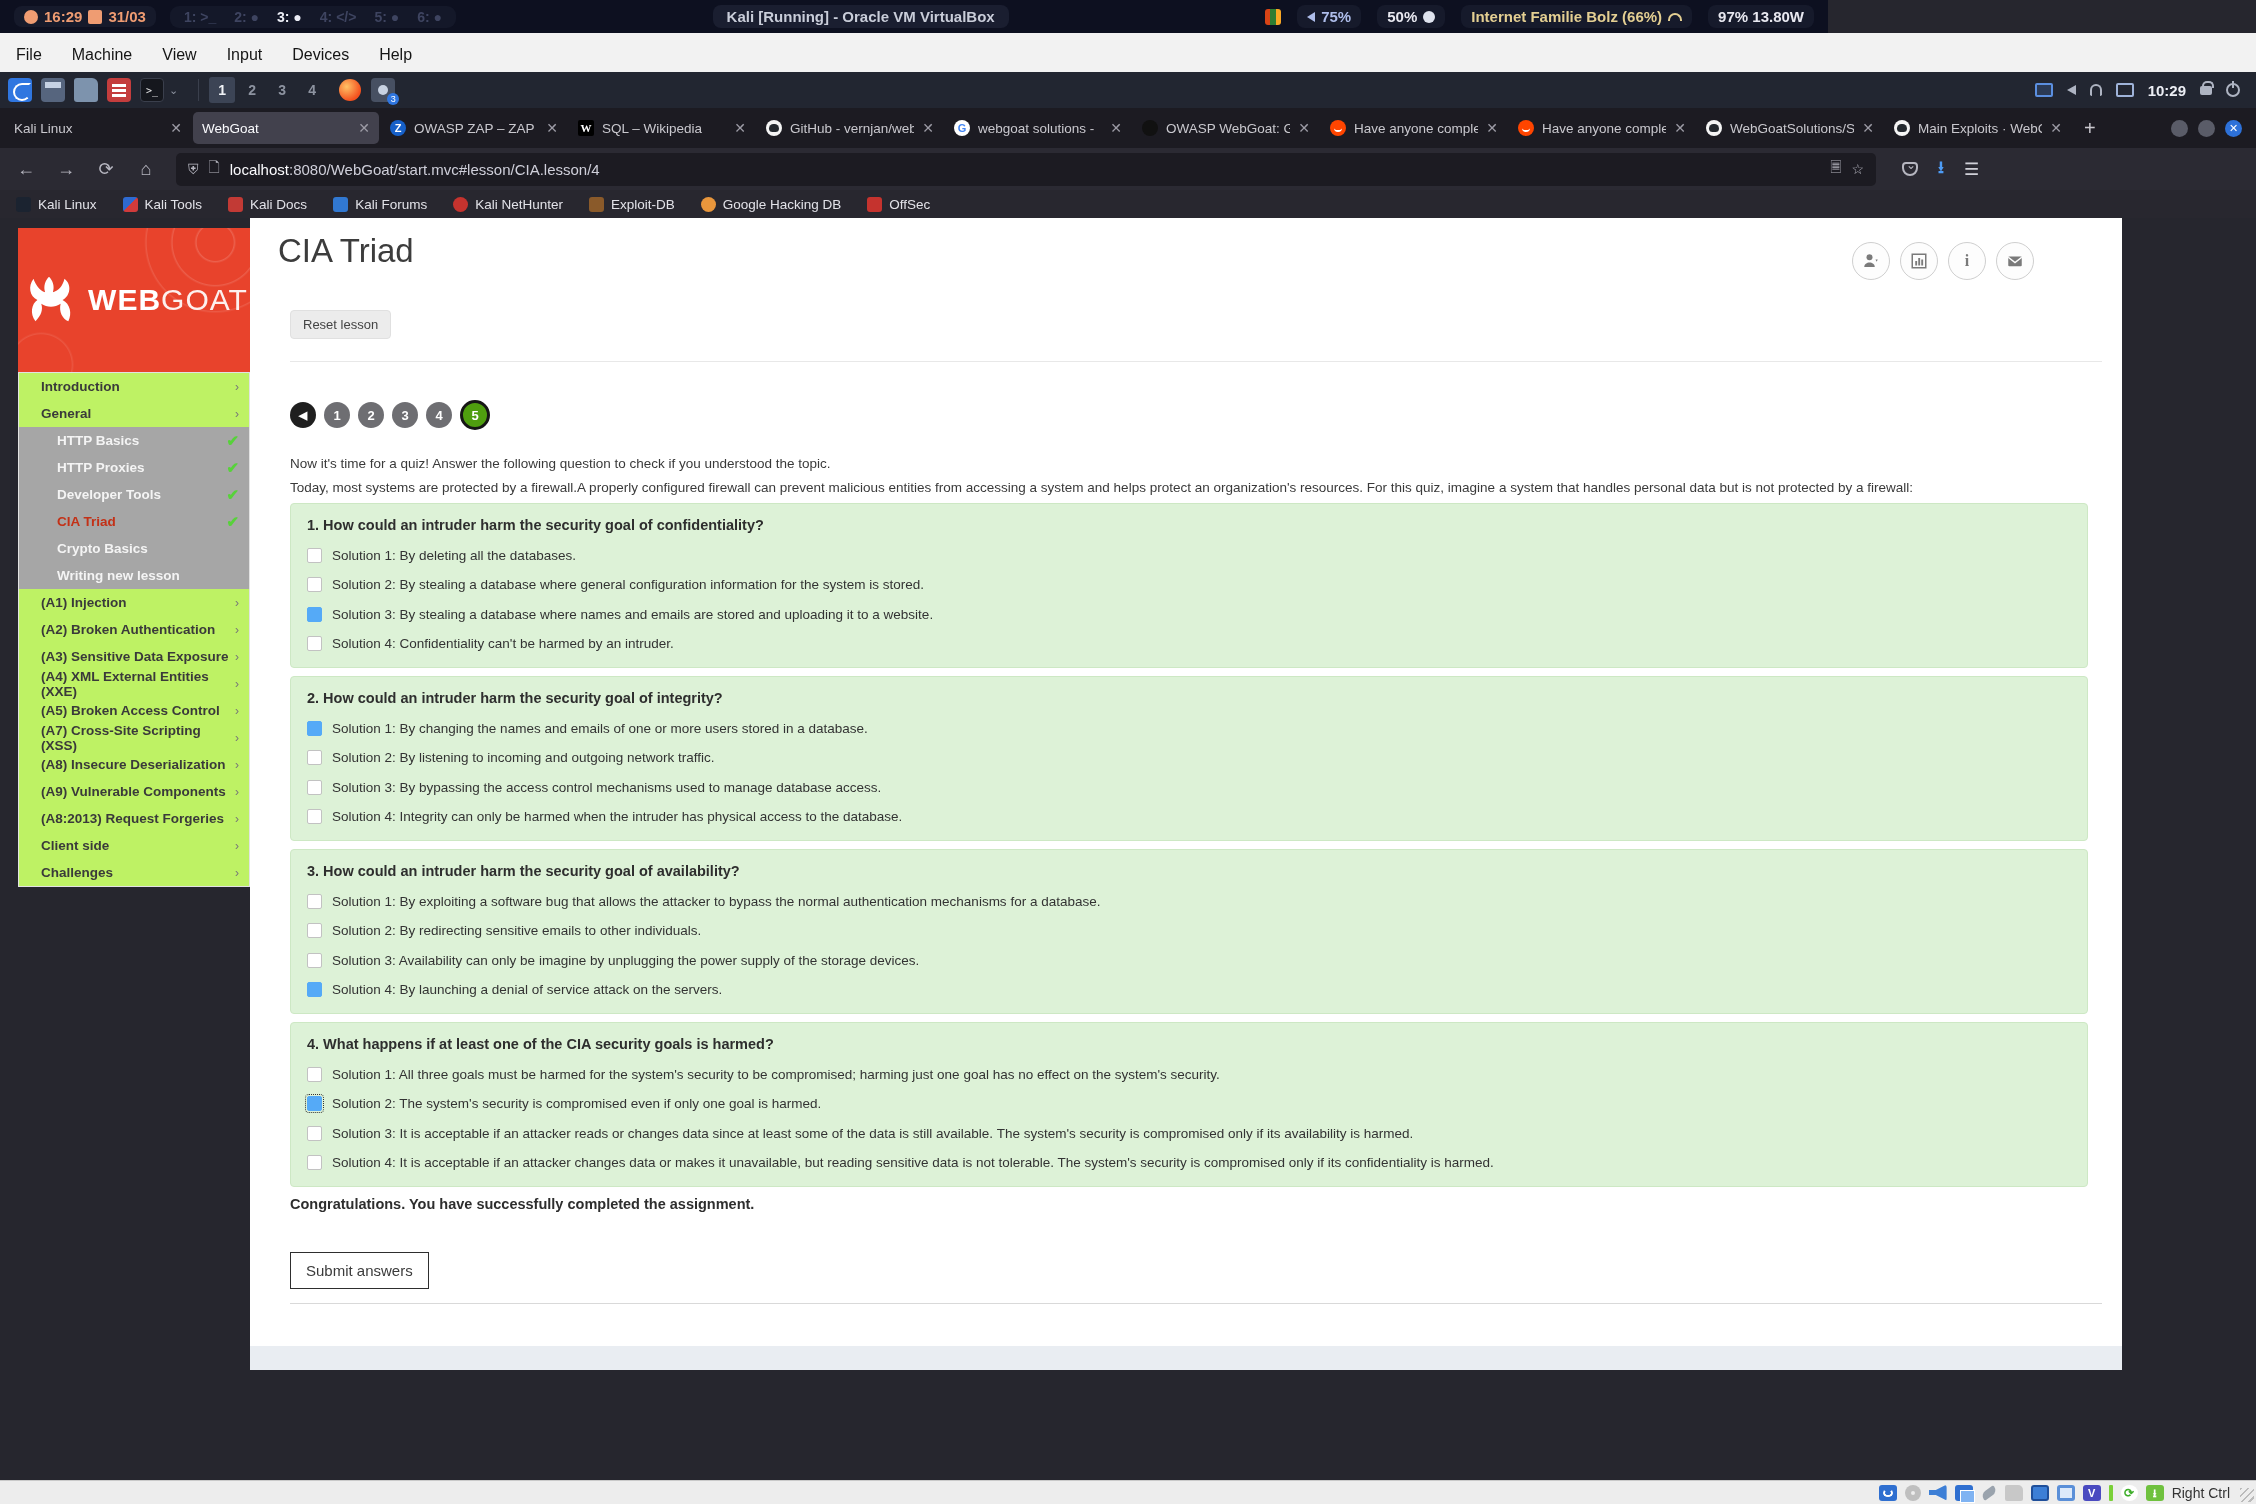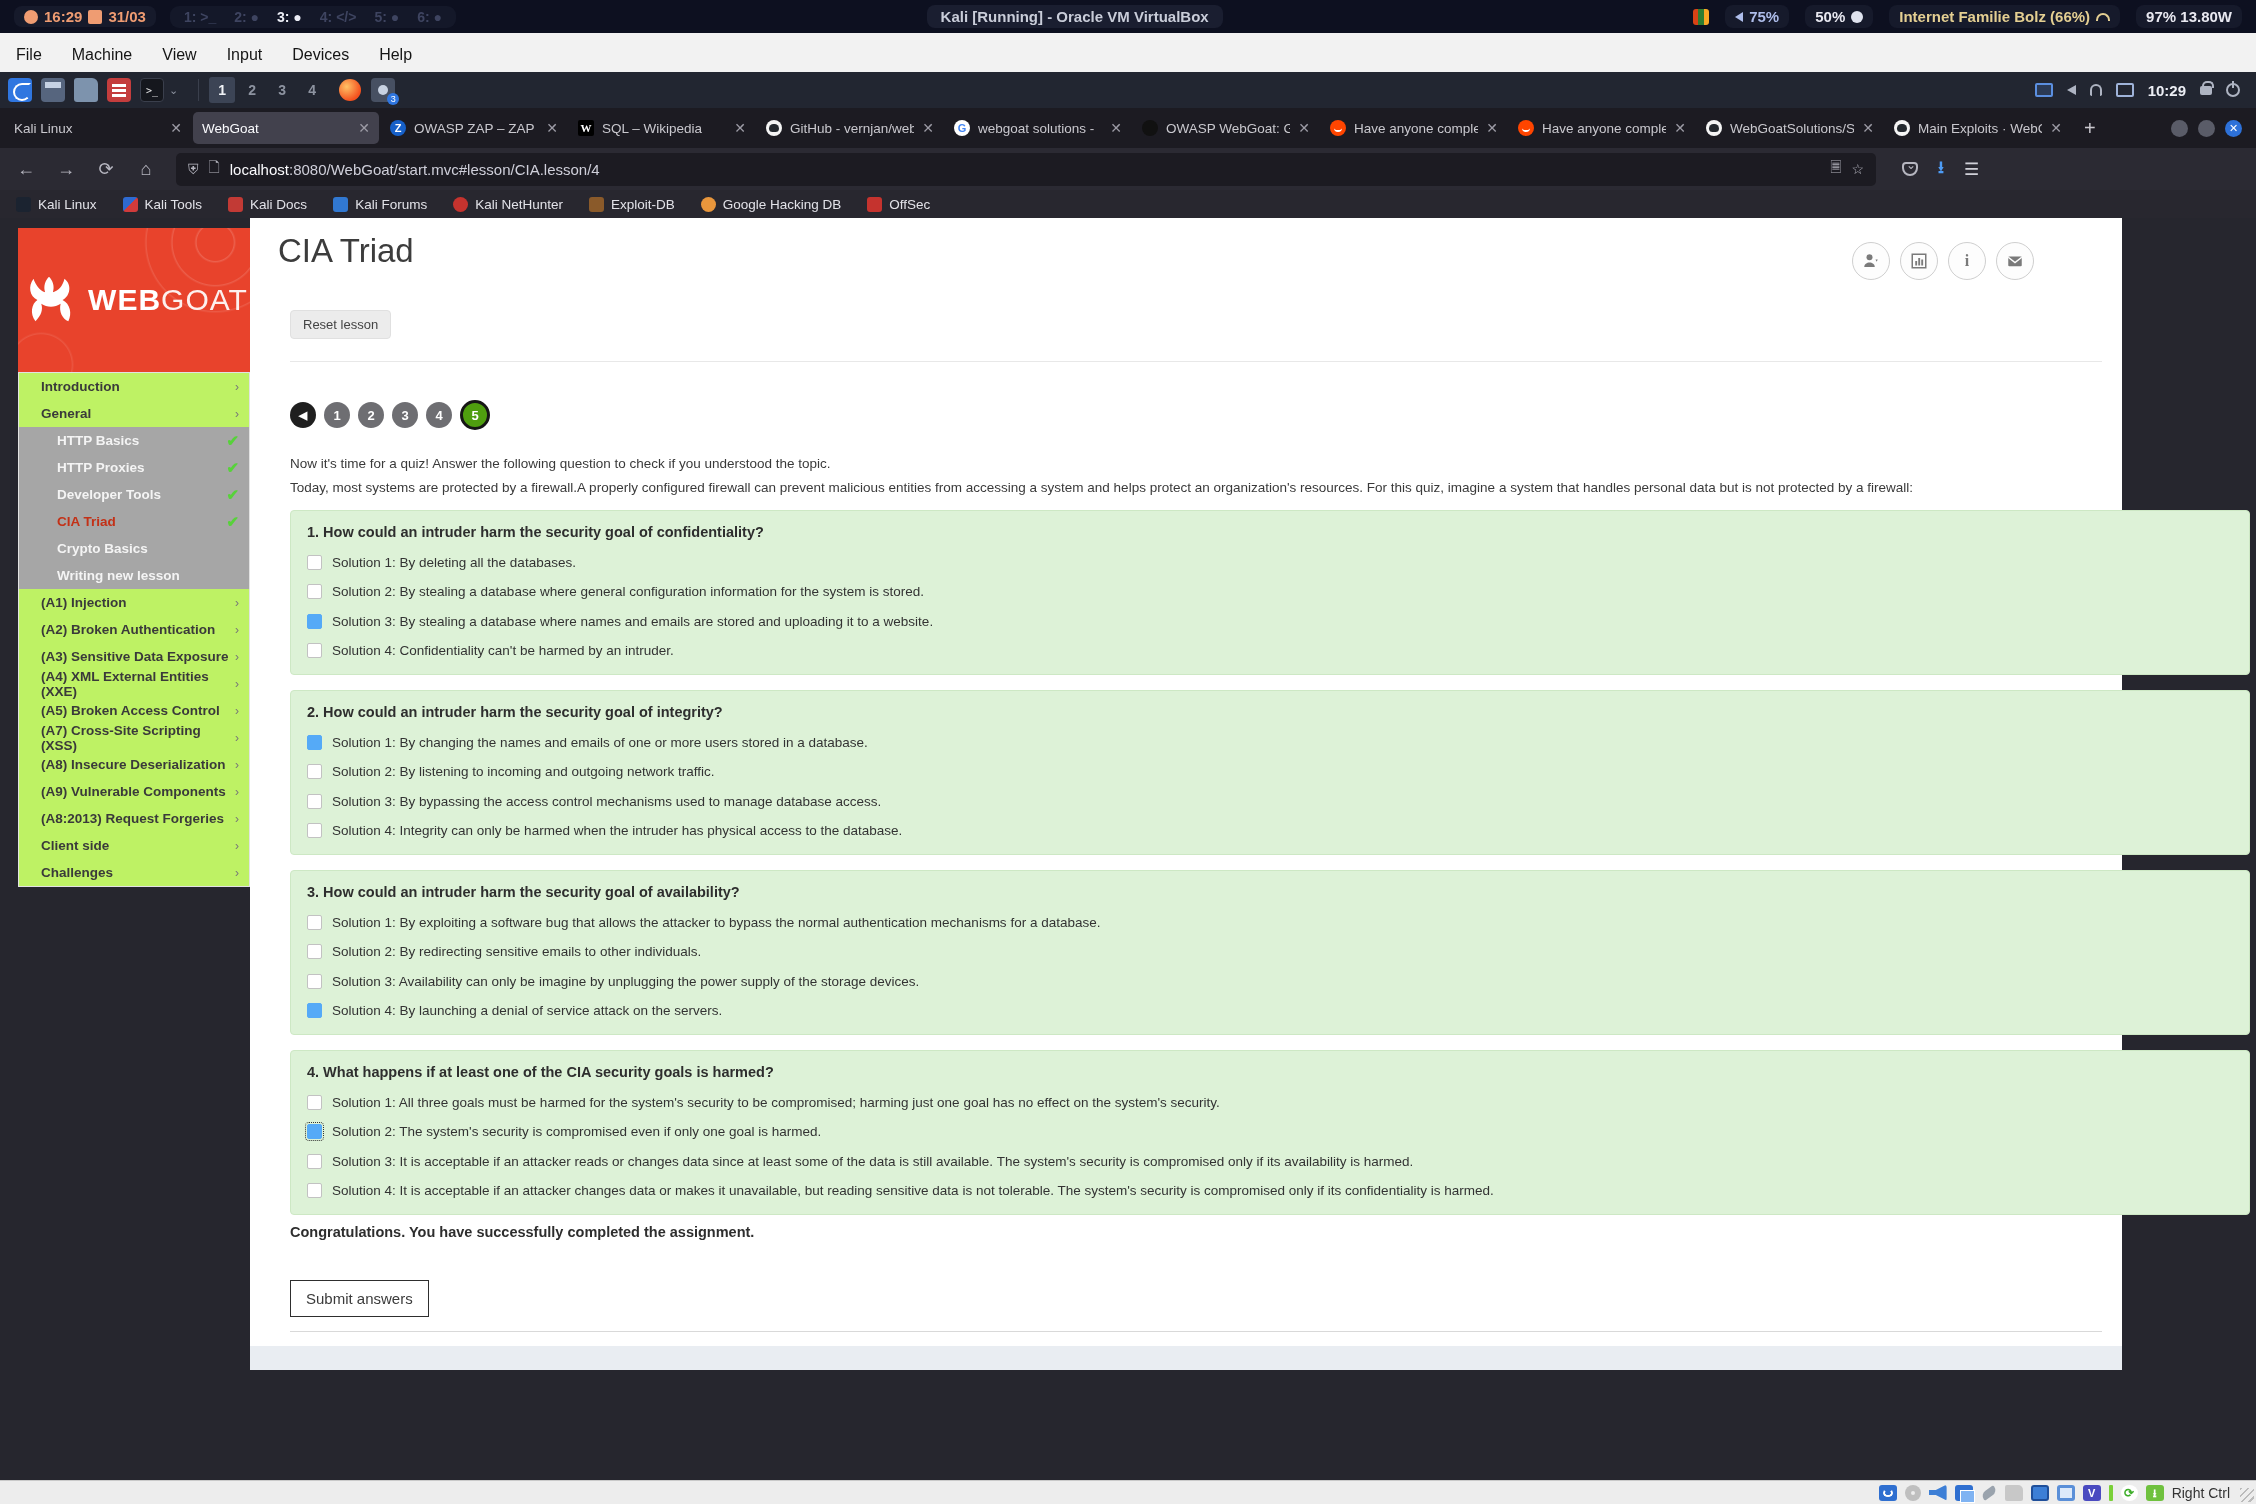--- a/index.html
+++ b/index.html
@@ -2,21 +2,21 @@
 <html><head>
 <meta charset="utf-8">
 <style>
   * { box-sizing: border-box; margin: 0; padding: 0; }
   html,body { width:2256px; height:1504px; overflow:hidden; background:#26262e;
               font-family:"Liberation Sans", sans-serif; }
   .abs { position:absolute; }
   #screen { position:relative; width:2256px; height:1504px; }
 
   
-  #host-bar { left:0; top:0; width:2256px; height:33px; background:#0d1020;
+  #host-bar { left:0; top:0; width:1828px; height:33px; background:#0d1020;
     display:flex; align-items:center; padding:0 14px; color:#d8dae4; font-size:15px; }
   .host-group { display:flex; align-items:center; gap:8px; background:#161a2b;
     border-radius:8px; padding:2px 10px; margin-right:14px; }
   .clockdate { color:#ef9c72; font-weight:bold; display:flex; gap:6px; align-items:center;}
   .mini-ic { width:14px; height:14px; border-radius:50%; background:#ef9c72; display:inline-block; position:relative;}
   .mini-ic.cal { border-radius:2px; }
   .ws-pill { display:flex; gap:18px; background:#141829; border-radius:9px; padding:3px 14px; }
   .ws-item { color:#3e4460; font-size:14px; font-weight:bold; }
   .ws-item.on { color:#eceef6; }
   #host-title { margin-left:auto; margin-right:auto; background:#1a1e30; border-radius:8px;
@@ -170,21 +170,21 @@
   #lesson-divider { border-bottom:1px solid #e8e8e8; margin:22px 0 0 0; }
   #pager { display:flex; align-items:center; gap:8px; margin-top:38px; }
   .pg { width:26px; height:26px; border-radius:50%; background:#6e6e72; color:#fff; font-size:13px;
      font-weight:bold; display:flex; align-items:center; justify-content:center; }
   .pg.prev { background:#1f1f1f; font-size:11px; }
   .pg.on { background:#4f9e0f; border:3px solid #161616; width:30px; height:30px; }
   .intro { font-size:13.5px; color:#3a3a3a; margin-top:26px; }
   .intro + .intro { margin-top:9px; }
 
   .qcard { background:#ddf2d7; border:1px solid #cde8c4; border-radius:4px;
-     padding:13px 16px 16px 16px; margin-top:15px; width:1960px;}
+     padding:13px 16px 16px 16px; margin-top:8px; width:1798px;}
   .q-title { font-size:14.5px; font-weight:bold; color:#2e2e2e; }
   .opt { display:flex; align-items:flex-start; gap:10px; margin-top:14.5px; font-size:13.5px; color:#333;}
   .cb { width:15px; height:15px; background:#fff; border:1px solid #c2c2c2; border-radius:2px; flex:0 0 auto;}
   .cb.on { background:#55aaf7; border-color:#55aaf7; }
   .cb.focus { outline:1px dotted #333; outline-offset:1px; }
 
   #submit-btn { margin-top:40px; display:inline-block; background:#fff; border:1px solid #2e2e2e;
      padding:9px 15px; font-size:15px; color:#3b3b3b; }
   #congrats { font-size:14.5px; font-weight:bold; color:#2e2e2e; margin-top:9px; }
   #end-rule { border-bottom:1px solid #d9d9d9; margin-top:14px; width:1812px;}

